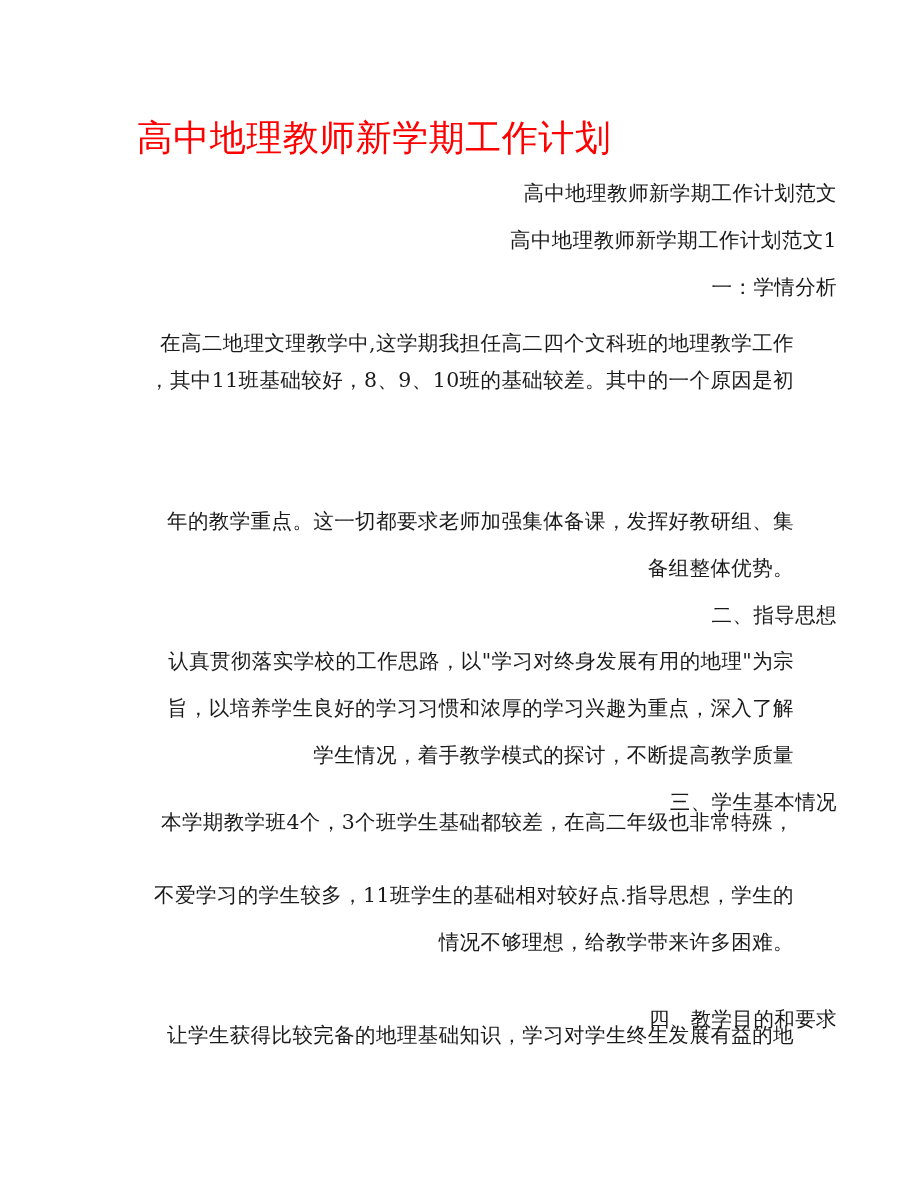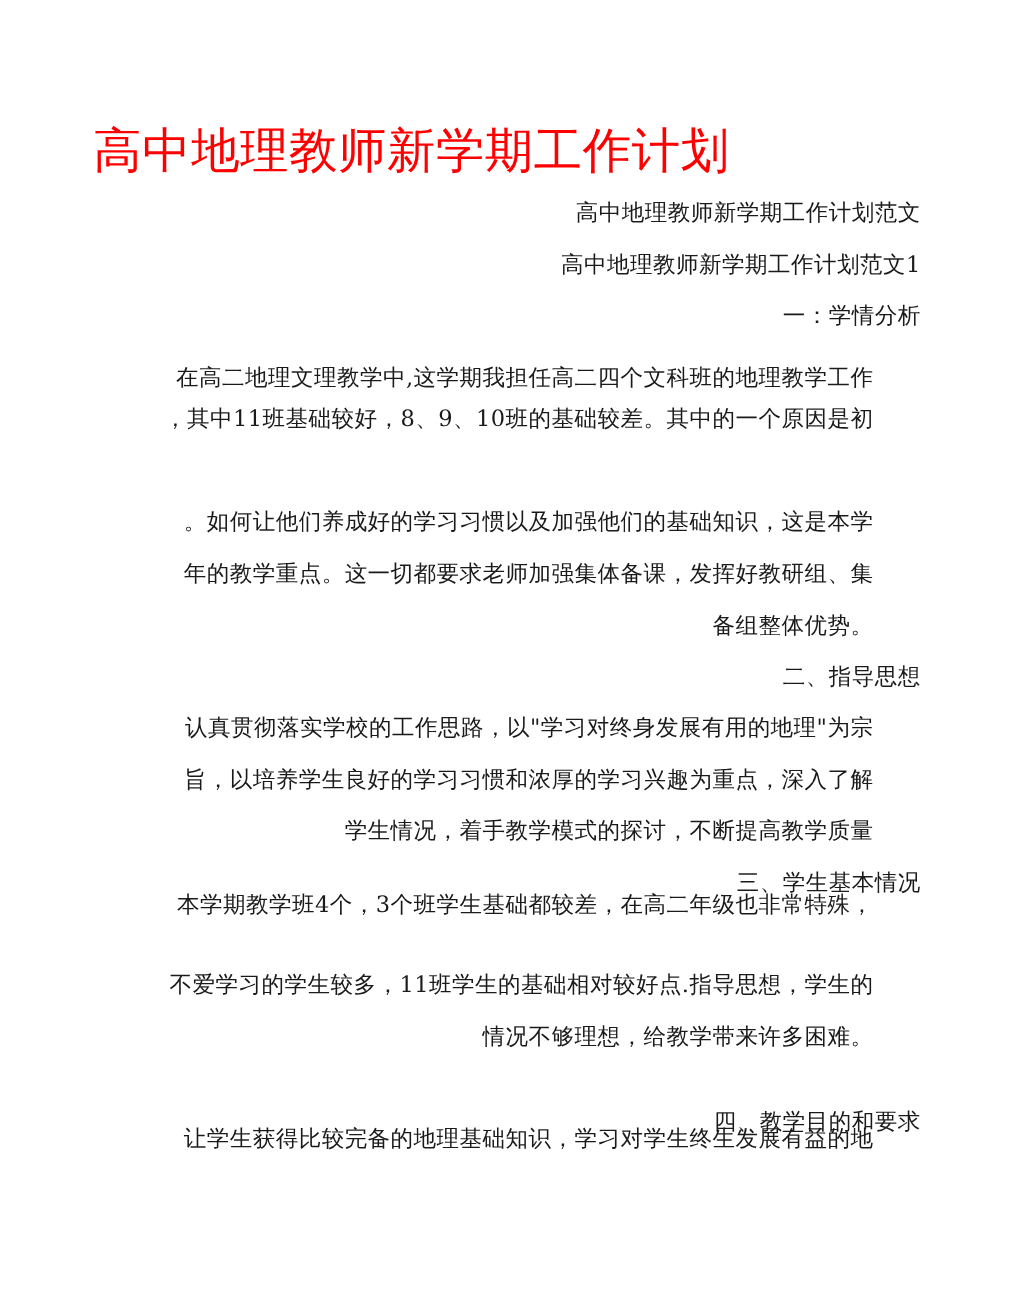--- a/index.html
+++ b/index.html
@@ -20,21 +20,21 @@
       left: 0; top: 0;
       width: 920px; height: 1191px;
       background: #ffffff;
     }
     .title {
       position: absolute;
       left: 0;
       width: 748px;
       top: 114px;
       text-align: center;
-      font-size: 44px;
+      font-size: 36px;
       line-height: 48px;
       color: #ff0000;
       font-family: "DejaVu Sans", "Liberation Sans", sans-serif;
       letter-spacing: 0.5px;
     }
     .line {
       position: absolute;
       left: 134px;
       width: 660px;
       font-size: 20.5px;
@@ -53,21 +53,20 @@
 <div class="page">
 
   <div class="title">高中地理教师新学期工作计划</div>
 
   <div class="line indent" style="top:179px">高中地理教师新学期工作计划范文</div>
   <div class="line indent" style="top:226px">高中地理教师新学期工作计划范文1</div>
 
   <div class="line indent" style="top:273px">一：学情分析</div>
   <div class="line" style="top:329px">在高二地理文理教学中,这学期我担任高二四个文科班的地理教学工作</div>
   <div class="line" style="top:366px">，其中11班基础较好，8、9、10班的基础较差。其中的一个原因是初</div>
-  <div class="line" style="top:460px">。如何让他们养成好的学习习惯以及加强他们的基础知识，这是本学</div>
   <div class="line" style="top:507px">年的教学重点。这一切都要求老师加强集体备课，发挥好教研组、集</div>
   <div class="line" style="top:554px">备组整体优势。</div>
 
   <div class="line indent" style="top:601px">二、指导思想</div>
   <div class="line" style="top:647px">认真贯彻落实学校的工作思路，以"学习对终身发展有用的地理"为宗</div>
   <div class="line" style="top:694px">旨，以培养学生良好的学习习惯和浓厚的学习兴趣为重点，深入了解</div>
   <div class="line" style="top:741px">学生情况，着手教学模式的探讨，不断提高教学质量</div>
 
   <div class="line indent" style="top:788px">三、学生基本情况</div>
   <div class="line" style="top:808px">本学期教学班4个，3个班学生基础都较差，在高二年级也非常特殊，</div>

